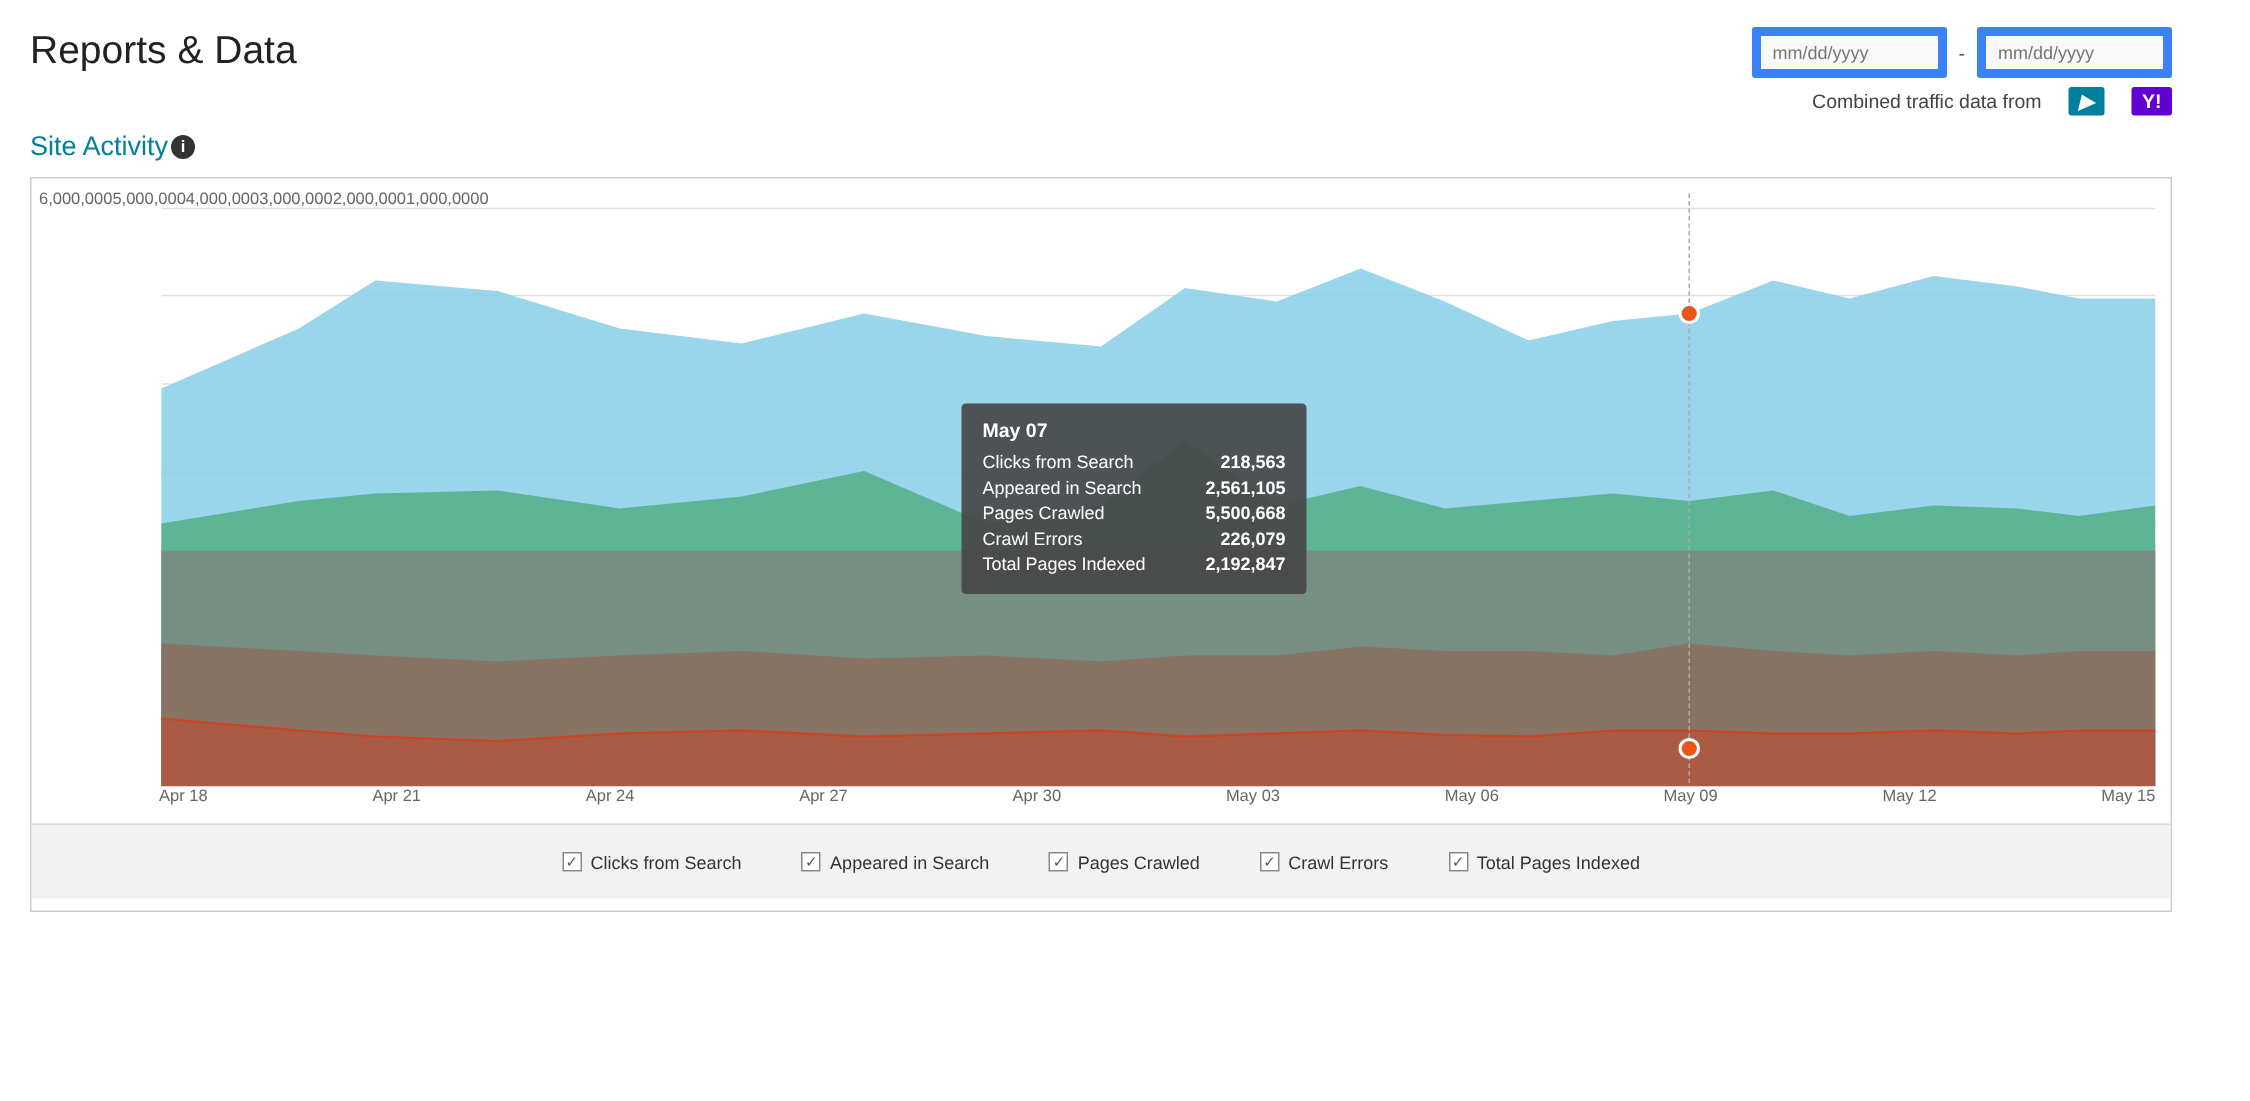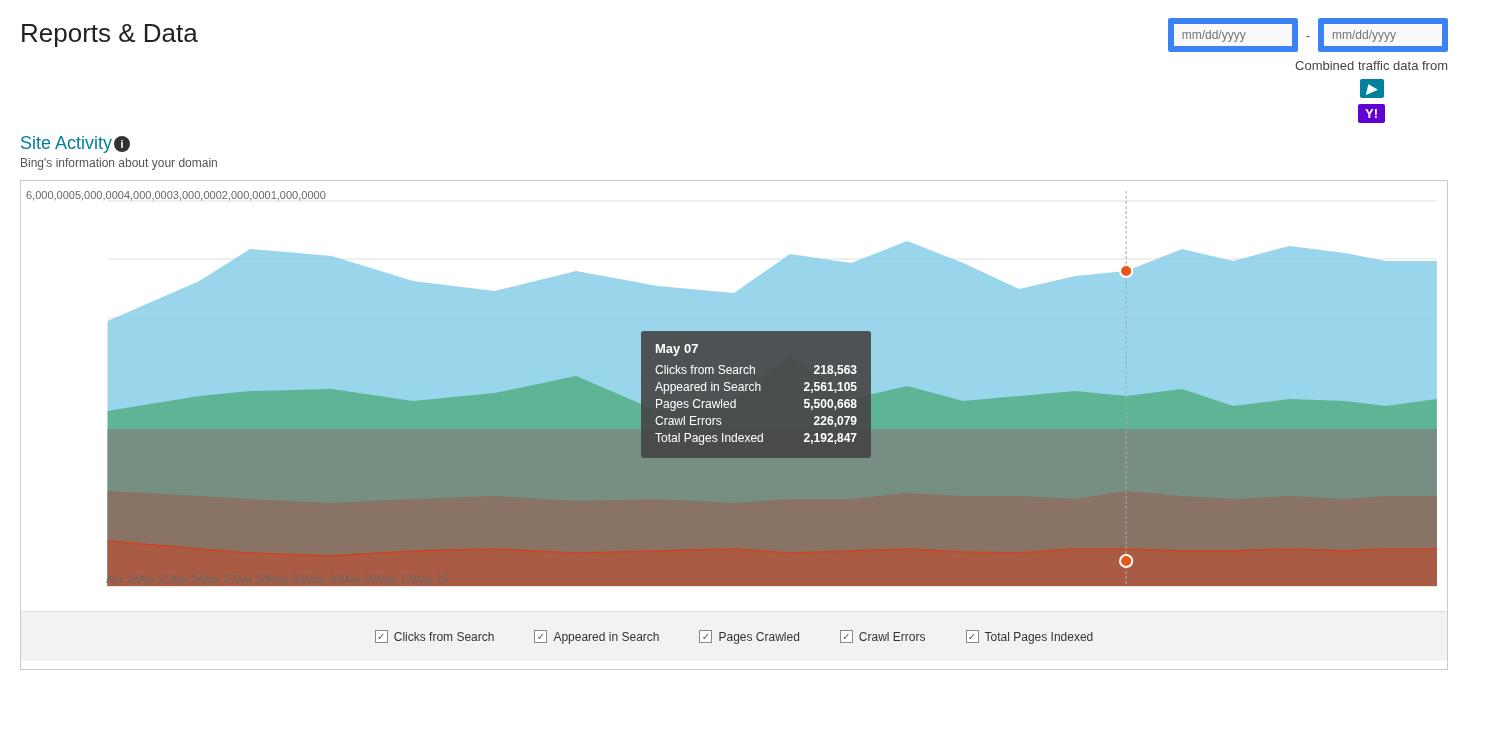--- a/index.html
+++ b/index.html
@@ -40,26 +40,25 @@
       width: 130px;
       border-radius: 2px;
     }
     .date-separator {
       color: #555;
       font-size: 13px;
     }
     .combined-traffic {
       display: flex;
       align-items: center;
-      gap: 6px;
+      gap: 18px;
       font-size: 13px;
       color: #444;
       margin-top: 6px;
       justify-content: flex-end;
-      flex-direction: column;
     }
     .bing-logo {
       background: #00809d;
       color: white;
       font-weight: bold;
       font-size: 13px;
       padding: 2px 7px;
       border-radius: 2px;
       font-style: italic;
     }
@@ -215,21 +214,20 @@
         <span class="yahoo-logo">Y!</span>
       </div>
     </div>
   </div>
 
   <div class="site-activity-header">
     <div class="site-activity-title">
       <span>Site Activity</span>
       <span class="info-icon">i</span>
     </div>
-    <div class="site-activity-subtitle">Bing's information about your domain</div>
   </div>
 
   <div class="chart-container">
     <div class="chart-area">
 
       
       <div class="y-axis-labels">
         <span class="y-label">6,000,000</span>
         <span class="y-label">5,000,000</span>
         <span class="y-label">4,000,000</span>
@@ -433,21 +431,21 @@
           <span>Crawl Errors</span>
           <span class="tooltip-value">226,079</span>
         </div>
         <div class="tooltip-row">
           <span>Total Pages Indexed</span>
           <span class="tooltip-value">2,192,847</span>
         </div>
       </div>
 
       
-      <div style="position:absolute; bottom:16px; left:85px; right:10px; height:32px; display:flex; justify-content:flex-start; align-items:center;">
+      <div style="position:absolute; bottom:2px; left:85px; right:10px; height:32px; display:flex; justify-content:space-between; align-items:center;">
         <span class="x-label">Apr 18</span>
         <span class="x-label">Apr 21</span>
         <span class="x-label">Apr 24</span>
         <span class="x-label">Apr 27</span>
         <span class="x-label">Apr 30</span>
         <span class="x-label">May 03</span>
         <span class="x-label">May 06</span>
         <span class="x-label">May 09</span>
         <span class="x-label">May 12</span>
         <span class="x-label">May 15</span>

